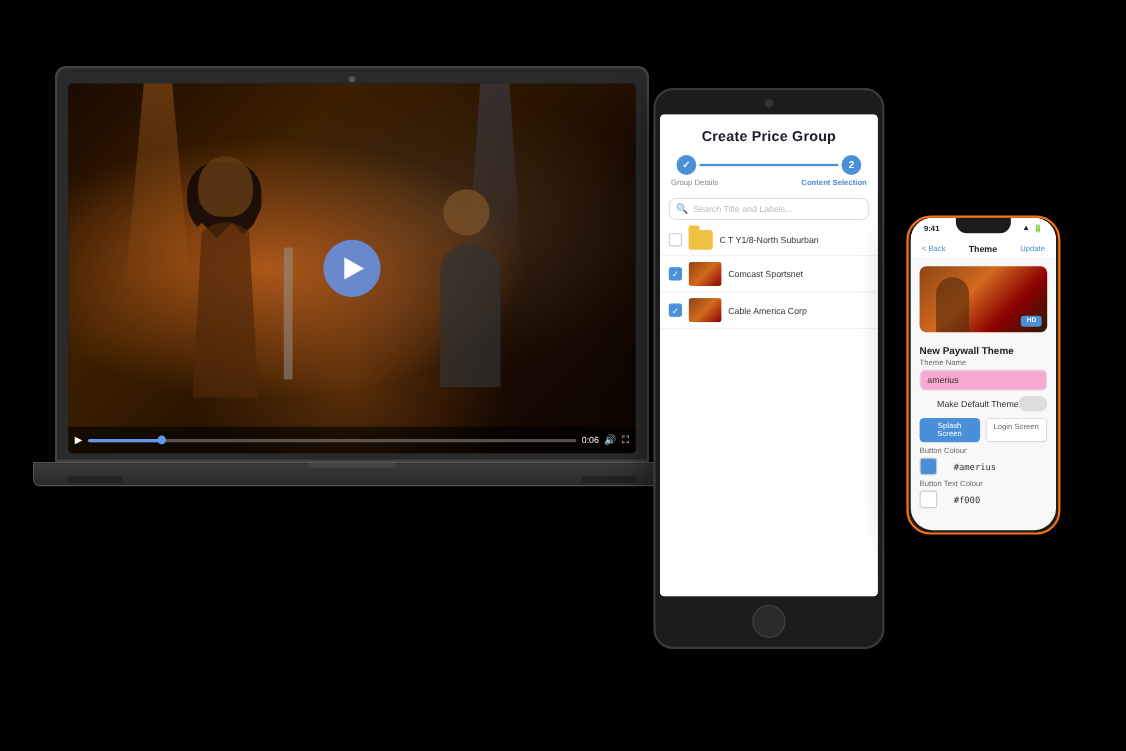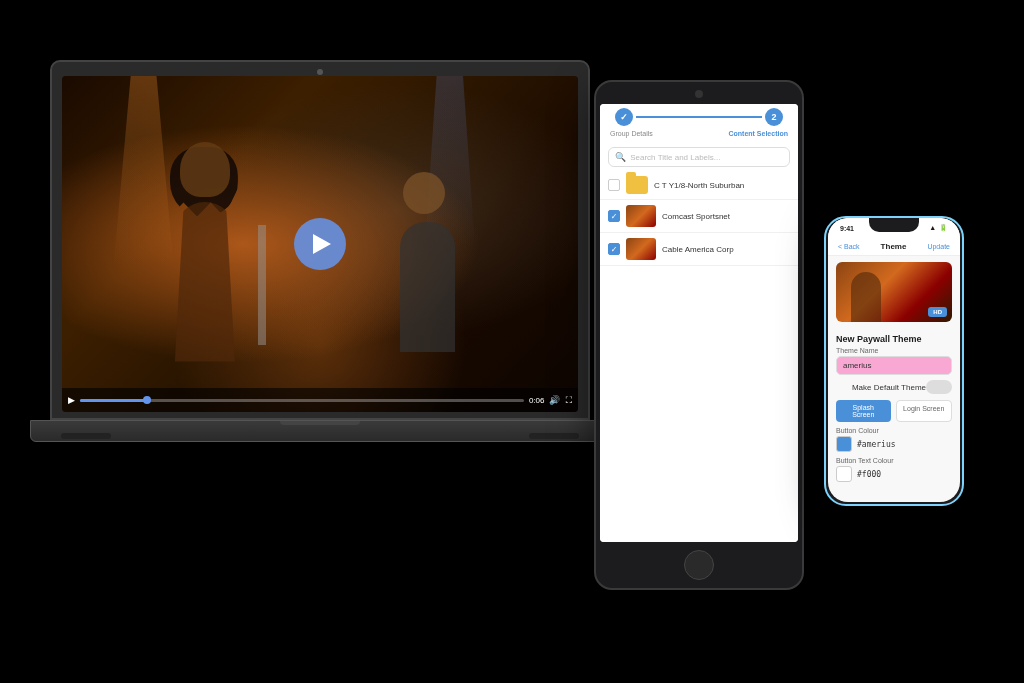--- a/index.html
+++ b/index.html
@@ -478,26 +478,26 @@
       flex: 1;
       white-space: nowrap;
       overflow: hidden;
       text-overflow: ellipsis;
     }
 
     
     .phone {
       position: absolute;
       right: 60px;
-      top: 216px;
+      top: 196px;
       width: 140px;
       height: 290px;
       background: #1c1c1e;
       border-radius: 22px;
-      border: 2px solid #7dd3fc;
+      border: 2px solid #f97316;
       box-shadow: 0 10px 40px rgba(0,0,0,0.7);
       overflow: hidden;
       z-index: 10;
     }
 
     .phone-notch {
       position: absolute;
       top: 0; left: 50%;
       transform: translateX(-50%);
       width: 50px; height: 14px;
@@ -667,21 +667,21 @@
     .phone-color-label {
       font-size: 7px;
       color: #666;
       margin-bottom: 2px;
       display: block;
     }
 
     .phone-color-row {
       display: flex;
       align-items: center;
-      gap: 5px;
+      gap: 15px;
       margin-bottom: 5px;
     }
 
     .phone-color-swatch {
       width: 16px; height: 16px;
       border-radius: 3px;
       border: 1px solid #ccc;
     }
 
     .phone-color-value {
@@ -738,20 +738,21 @@
       <div class="laptop-foot-left"></div>
       <div class="laptop-foot-right"></div>
     </div>
   </div>
 
   <div class="tablet">
     <div class="tablet-camera"></div>
     <div class="tablet-home-button"></div>
     <div class="tablet-screen">
       <div class="tablet-content">
+        <div class="tablet-title">Create Price Group</div>
 
         <div class="tablet-steps">
           <div class="step-circle completed">✓</div>
           <div class="step-line"></div>
           <div class="step-circle active">2</div>
         </div>
         <div class="step-labels">
           <span class="step-label">Group Details</span>
           <span class="step-label active-label">Content Selection</span>
         </div>

